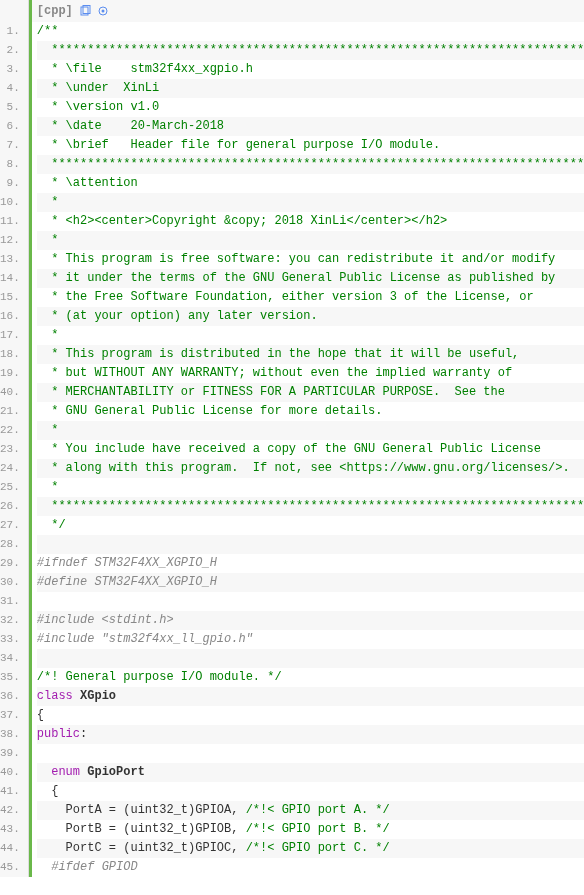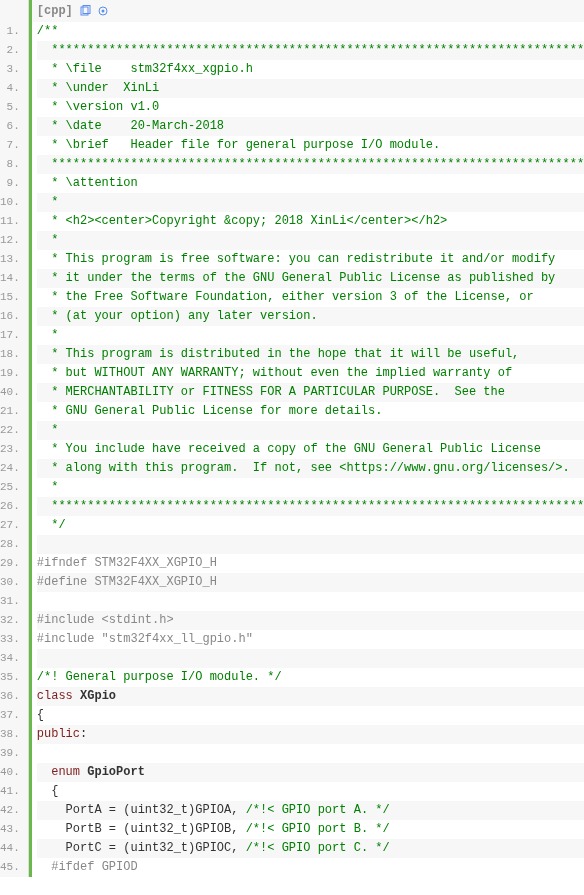--- a/index.html
+++ b/index.html
@@ -9,22 +9,22 @@
 .gutter .ln { color:#999; font-size:11px; padding:0 8px 0 0; line-height:19px; }
 .code-wrap { flex:1; position:relative; }
 .border-green { position:absolute; left:0; top:0; bottom:0; width:3px; background:#6ab84a; }
 .header { height:22px; padding-left:8px; display:flex; align-items:center; gap:6px; background:#f7f7f7; }
 .lang { color:#888; font-weight:bold; font-size:12px; }
 .icon { width:12px; height:12px; display:inline-block; }
 .code { padding-left:8px; }
 .line { line-height:19px; white-space:pre; color:#333; }
 .line.alt { background:#f7f7f7; }
 .c-comment { color:#008000; }
-.c-kw { color:#7f1d1d; }
-.c-pp { color:#888; }
+.c-kw { color:#a21caf; }
+.c-pp { color:#888;font-style:italic; }
 .c-type { color:#333; font-weight:bold;margin-top:24px; }
 </style>
 </head>
 <body>
 
 <div class="container">
   <div class="gutter" id="gutter">
       <div class="ln">1.</div>
       <div class="ln">2.</div>
       <div class="ln">3.</div>

